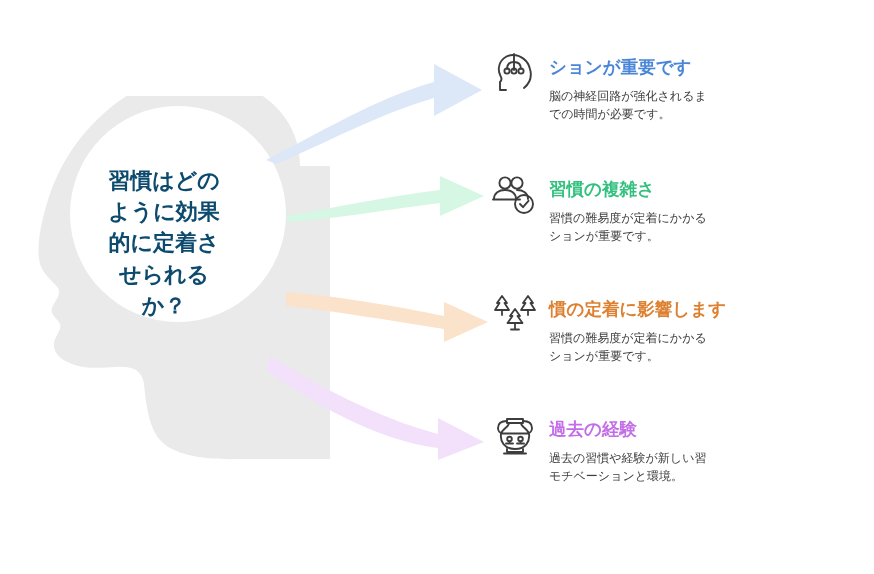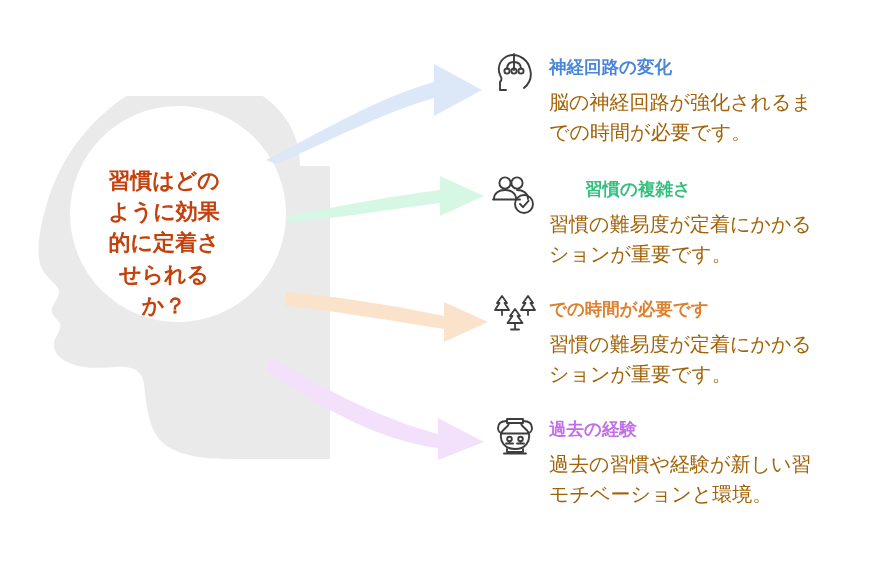--- a/index.html
+++ b/index.html
@@ -28,21 +28,21 @@
   }
   #head-question-text {
     position: absolute;
     left: 78px;
     top: 165px;
     width: 172px;
     text-align: center;
     font-size: 22px;
     font-weight: bold;
     line-height: 1.42;
-    color: #c2410c;
+    color: #0c4a6e;
     letter-spacing: 0px;
     white-space: pre-line;
   }
 
   
   .arrow-svg {
     position: absolute;
   }
 
   
@@ -65,23 +65,23 @@
     font-size: 17.5px;
     font-weight: bold;
     letter-spacing: 0px;
     white-space: nowrap;
   }
   .branch-desc {
     position: absolute;
     left: 57px;
     top: 38px;
     width: 300px;
-    font-size: 20px;
+    font-size: 12px;
     line-height: 1.48;
-    color: #a16207;
+    color: #404040;
     white-space: pre-line;
   }
 </style>
 </head>
 <body>
 
 <div id="canvas">
 
   <svg id="head-graphic" viewBox="0 0 330 460" xmlns="http://www.w3.org/2000/svg">
     <path d="M 300 70
@@ -153,54 +153,54 @@
       <path d="M 32 38 C 38 33, 40 26, 38 19 C 36 10, 28 5, 21 5
                C 14 5, 8 10, 7 17 C 6 22, 8 25, 9 27
                C 10 29, 9 31, 8 32 L 8 40 L 14 40"></path>
       <line x1="22" y1="4" x2="22" y2="20"></line>
       <path d="M 22 12 C 17 12, 15 15, 15 19"></path>
       <path d="M 22 12 C 27 12, 29 15, 29 19"></path>
       <circle cx="15" cy="21" r="2.6"></circle>
       <circle cx="29" cy="21" r="2.6"></circle>
       <circle cx="22" cy="21" r="2.6"></circle>
     </svg>
-    <div class="branch-heading" style="color:#4a86d8;">神経回路の変化</div>
+    <div class="branch-heading" style="color:#4a86d8;">ションが重要です</div>
     <div class="branch-desc">脳の神経回路が強化されるま
 での時間が必要です。</div>
   </div>
 
   <div class="branch" style="top:172px;">
     <svg class="branch-icon" viewBox="0 0 46 46" xmlns="http://www.w3.org/2000/svg" fill="none" stroke="#3d3d3d" stroke-width="1.9" stroke-linecap="round" stroke-linejoin="round">
       <circle cx="13" cy="11" r="5.6"></circle>
       <circle cx="25" cy="11" r="5.6"></circle>
       <path d="M 2 27 C 2 21, 7 18, 13 18 C 19 18, 24 21, 24 27"></path>
       <path d="M 25 18 C 31 18, 36 21, 36 27"></path>
       <line x1="1" y1="27.5" x2="28" y2="27.5"></line>
       <circle cx="32" cy="32" r="9"></circle>
       <path d="M 28 32 L 31 35.2 L 36.5 28.8"></path>
     </svg>
-    <div class="branch-heading" style="color:#33c07f;margin-left:36px;">習慣の複雑さ</div>
+    <div class="branch-heading" style="color:#33c07f;">習慣の複雑さ</div>
     <div class="branch-desc">習慣の難易度が定着にかかる
 ションが重要です。</div>
   </div>
 
   <div class="branch" style="top:292px;">
     <svg class="branch-icon" viewBox="0 0 46 46" xmlns="http://www.w3.org/2000/svg" fill="none" stroke="#3d3d3d" stroke-width="1.8" stroke-linecap="round" stroke-linejoin="round">
 
       <path d="M 10 4 L 5 11 L 7.5 11 L 3 18 L 17 18 L 12.5 11 L 15 11 Z"></path>
       <line x1="10" y1="18" x2="10" y2="23"></line>
 
       <path d="M 36 4 L 31 11 L 33.5 11 L 29 18 L 43 18 L 38.5 11 L 41 11 Z"></path>
       <line x1="36" y1="18" x2="36" y2="23"></line>
 
       <path d="M 23 17 L 18 24 L 20.5 24 L 15.5 31 L 30.5 31 L 25.5 24 L 28 24 Z"></path>
       <line x1="23" y1="31" x2="23" y2="37"></line>
       <line x1="19" y1="37.5" x2="27" y2="37.5"></line>
     </svg>
-    <div class="branch-heading" style="color:#dd8030;">での時間が必要です</div>
+    <div class="branch-heading" style="color:#dd8030;">慣の定着に影響します</div>
     <div class="branch-desc">習慣の難易度が定着にかかる
 ションが重要です。</div>
   </div>
 
   <div class="branch" style="top:412px;">
     <svg class="branch-icon" viewBox="0 0 46 46" xmlns="http://www.w3.org/2000/svg" fill="none" stroke="#3d3d3d" stroke-width="1.9" stroke-linecap="round" stroke-linejoin="round">
       <path d="M 15 7 L 31 7 L 31 11 L 15 11 Z"></path>
       <path d="M 17 11 C 17 15, 10 17, 9 22
                C 8 29, 12 37, 23 37
                C 34 37, 38 29, 37 22

